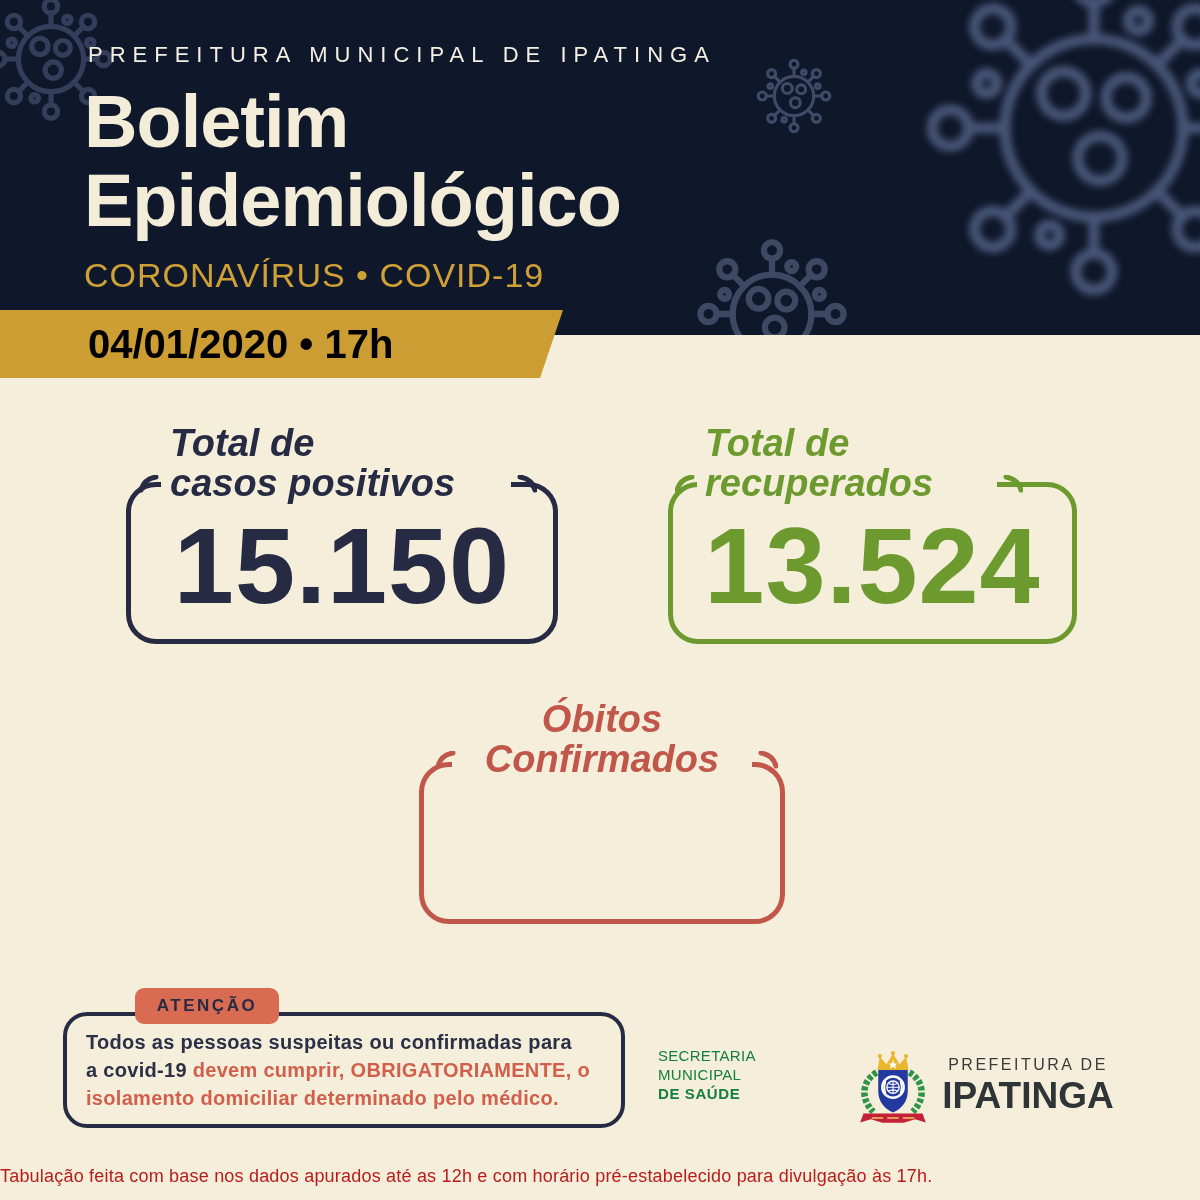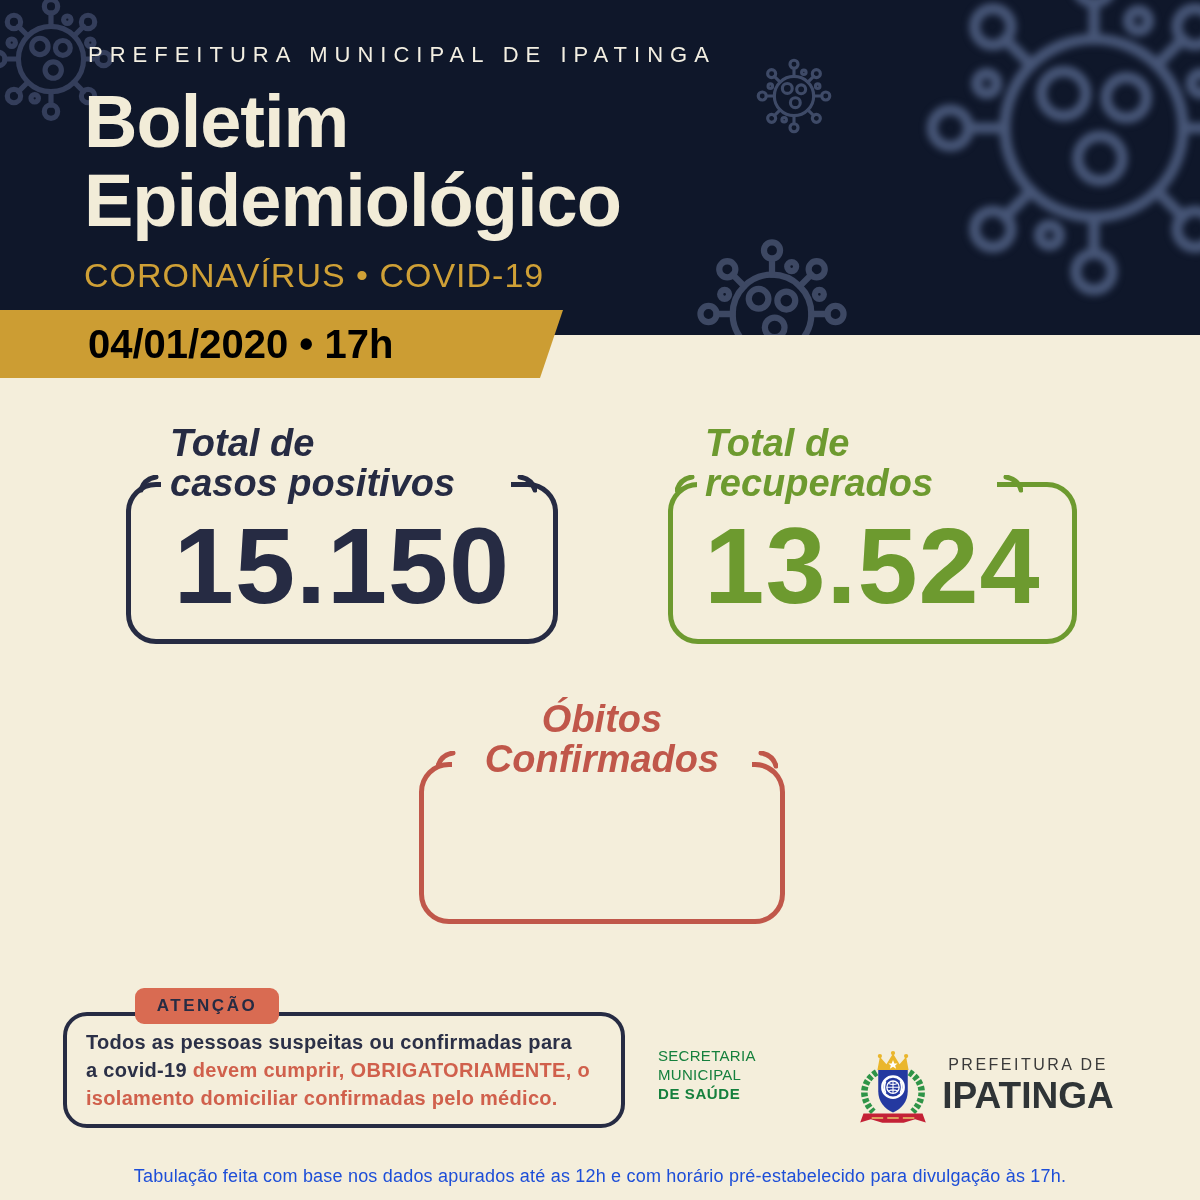--- a/index.html
+++ b/index.html
@@ -63,22 +63,22 @@
   
   .sec-label { position:absolute; left:658px; top:1046px; width:180px; text-align:left;
                color:#15803d; font-size:15px; line-height:19px; letter-spacing:0.3px; }
   .sec-label .bold { font-weight:700; letter-spacing:0.6px; }
   .crest { position:absolute; left:852px; top:1050px; width:82px; height:76px; }
   .pref-label { position:absolute; left:933px; top:1056px; width:190px; text-align:center; color:#3a3a3a; }
   .pref-kicker { font-size:16px; letter-spacing:2.5px; font-weight:400; white-space:nowrap; }
   .pref-name { margin-top:1px; font-size:37px; font-weight:700; letter-spacing:0px; color:#2f3436; white-space:nowrap; }
 
   
-  .footer-note { position:absolute; left:0; right:0; top:1166px; text-align:center;
-                 color:#1d4ed8; font-size:18px; font-weight:500; letter-spacing:0.2px; }
+  .footer-note { position:absolute; left:0; right:0; top:1166px; 
+                 color:#b91c1c; font-size:18px; font-weight:500; letter-spacing:0.2px; }
 </style>
 </head>
 <body>
 
 <svg width="0" height="0" style="position:absolute">
   <defs>
     <symbol id="virus" viewBox="0 0 170 170">
       <circle cx="85" cy="85" r="44"></circle>
       <circle cx="70" cy="68" r="11"></circle>
       <circle cx="101" cy="70" r="10"></circle>
@@ -184,21 +184,21 @@
     <svg class="hook hook-r" viewBox="0 0 20 18">
         <path d="M3 2 Q15 4 18 15"></path>
       </svg>
   </section>
 
   <div class="attention-badge">ATENÇÃO</div>
   <div class="attention-box"></div>
   <div class="attention-text">
     <div><span>Todos as pessoas suspeitas ou confirmadas para</span></div>
     <div><span>a covid-19 </span><span class="red">devem cumprir, OBRIGATORIAMENTE, o</span></div>
-    <div><span class="red">isolamento domiciliar confirmadas pelo médico.</span></div>
+    <div><span class="red">isolamento domiciliar determinado pelo médico.</span></div>
   </div>
 
   <div class="sec-label">
     <div>SECRETARIA MUNICIPAL</div>
     <div class="bold">DE SAÚDE</div>
   </div>
 
   <svg class="crest" viewBox="0 0 100 92">
     <path d="M30 27 C13 37 9 58 26 75" stroke="#2e9447" stroke-width="8" fill="none" stroke-dasharray="5 2.5"></path>
     <path d="M70 27 C87 37 91 58 74 75" stroke="#2e9447" stroke-width="8" fill="none" stroke-dasharray="5 2.5"></path>

